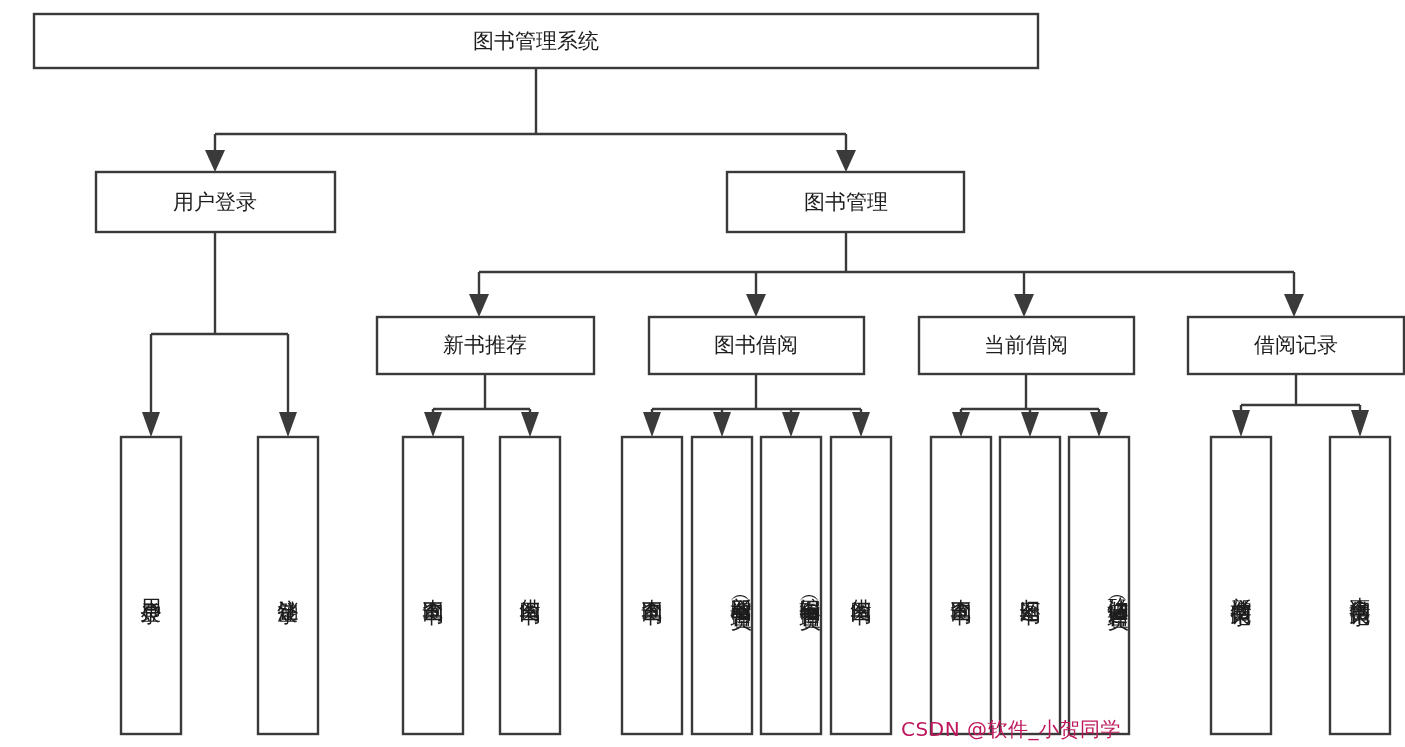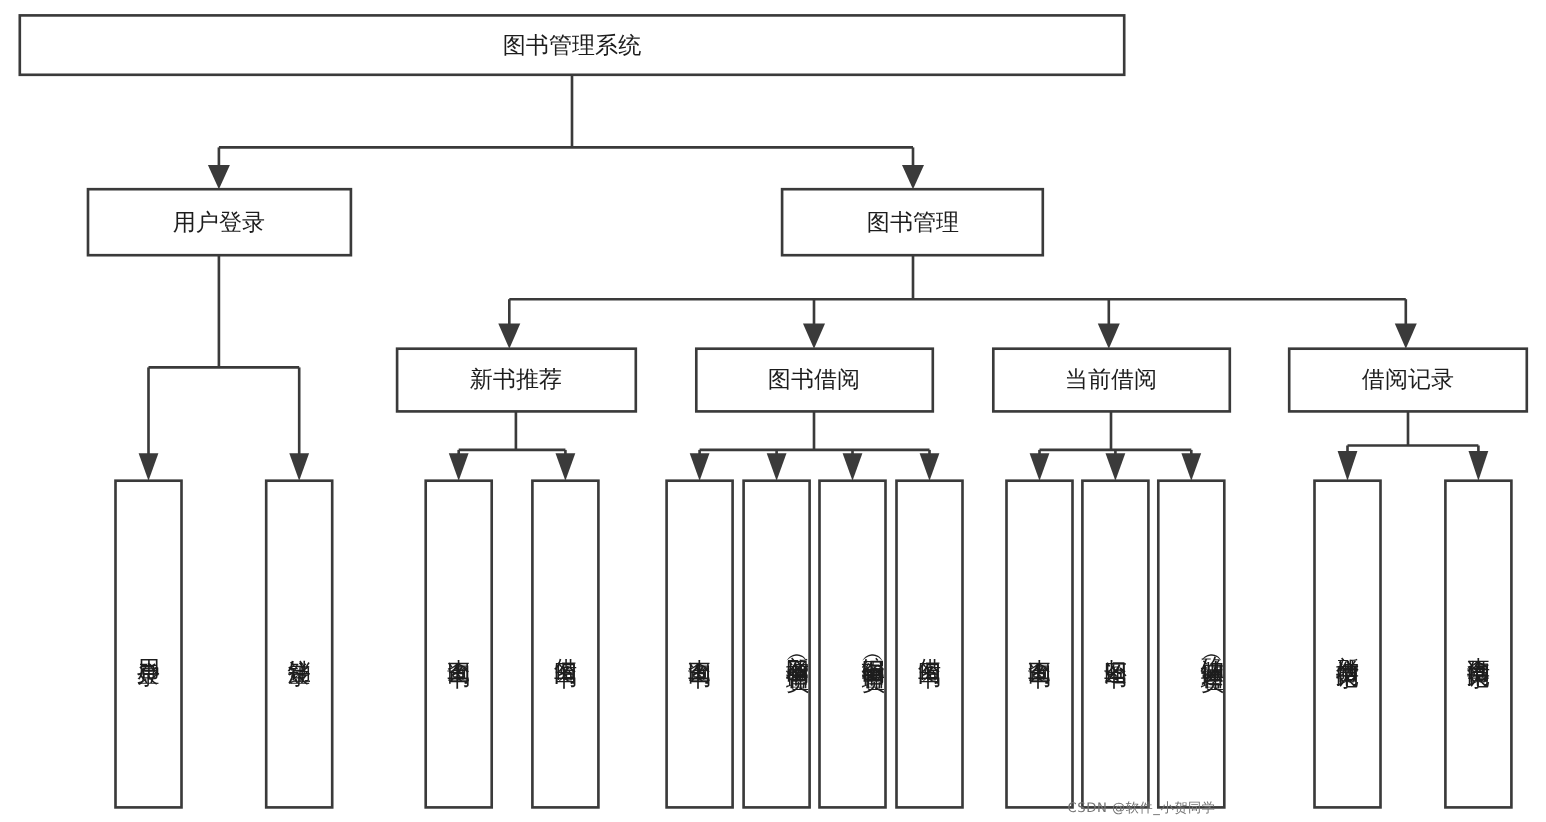--- a/index.html
+++ b/index.html
@@ -9,21 +9,21 @@
   }
   body {
     width: 1405px;
     height: 747px;
     font-family: "DejaVu Sans", "Liberation Sans", sans-serif;
     overflow: hidden;
     position: relative;
   }
   #diagram-root {
     position: absolute;
-    left: 0; top: 0;
+    left: 16px; top: 0;
     width: 1115px;
     height: 747px;
     text-decoration: underline;
   }
   svg.diagram {
     display: block;
     width: 1405px;
     height: 747px;
   }
   .node-rect {
@@ -62,22 +62,22 @@
     align-items: center;
     justify-content: center;
     white-space: nowrap;
     pointer-events: none;
   }
   .watermark {
     position: absolute;
     right: 10px;
     bottom: 4px;
     font-family: "DejaVu Sans", "Liberation Sans", sans-serif;
-    font-size: 12px;
-    color: #737373;
+    font-size: 20px;
+    color: #be185d;
     white-space: nowrap;
     letter-spacing: 0.5px;
   }
 </style>
 </head>
 <body>
 
 <div id="diagram-root">
 
   <svg class="diagram" viewBox="0 0 1405 747" xmlns="http://www.w3.org/2000/svg">

